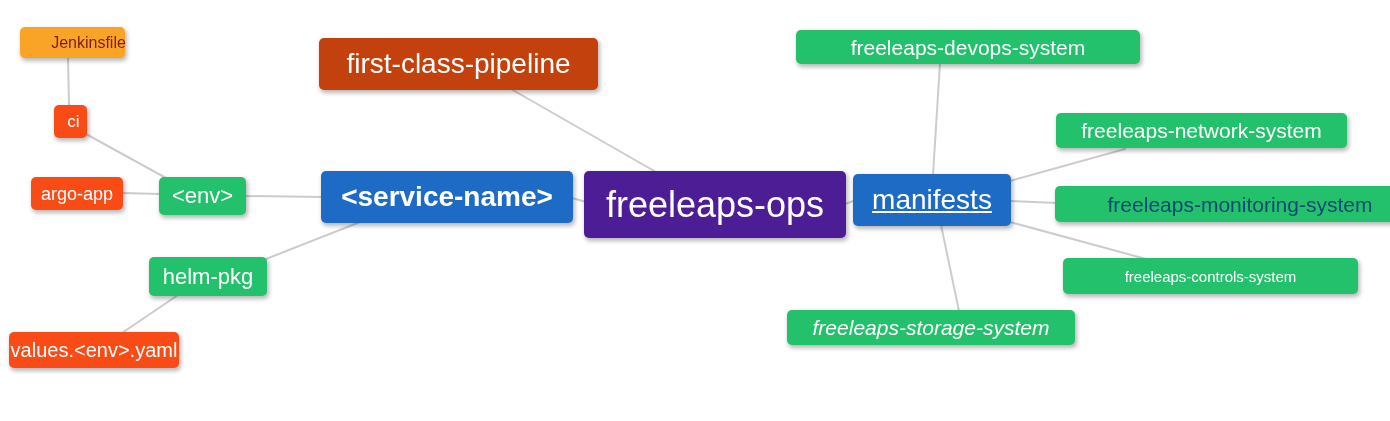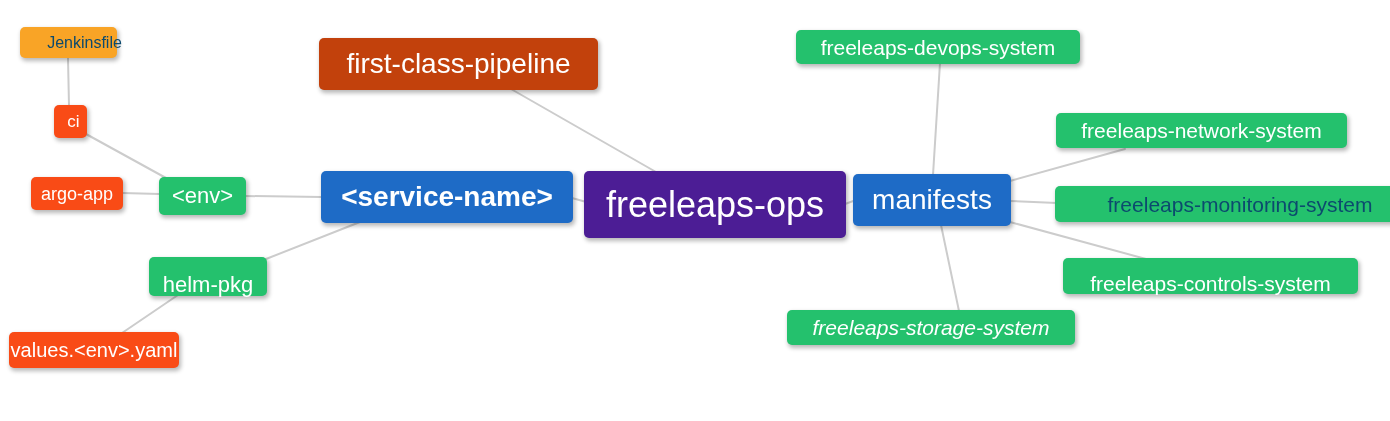--- a/index.html
+++ b/index.html
@@ -60,59 +60,59 @@
       <line x1="511" y1="89" x2="656" y2="172" stroke="#CCCCCC" stroke-width="2" stroke-linecap="round"></line>
       <line x1="572" y1="198" x2="590" y2="203" stroke="#CCCCCC" stroke-width="2" stroke-linecap="round"></line>
       <line x1="845" y1="204" x2="856" y2="200" stroke="#CCCCCC" stroke-width="2" stroke-linecap="round"></line>
       <line x1="933" y1="175" x2="940" y2="63" stroke="#CCCCCC" stroke-width="2" stroke-linecap="round"></line>
       <line x1="1010" y1="181" x2="1125" y2="149" stroke="#CCCCCC" stroke-width="2" stroke-linecap="round"></line>
       <line x1="1010" y1="201" x2="1057" y2="203" stroke="#CCCCCC" stroke-width="2" stroke-linecap="round"></line>
       <line x1="1010" y1="222" x2="1146" y2="259" stroke="#CCCCCC" stroke-width="2" stroke-linecap="round"></line>
       <line x1="941" y1="225" x2="959" y2="311" stroke="#CCCCCC" stroke-width="2" stroke-linecap="round"></line>
     </svg>
   <div class="node-layer">
-      <div class="node" style="left: 20px; top: 27px; width: 97px; height: 31px; background: rgb(249, 164, 38); font-size: 16px; color: #0c4a6e; padding-left: 32px;">
+      <div class="node" style="left: 20px; top: 27px; width: 105px; height: 31px; background: rgb(249, 164, 38); font-size: 16px; color: #7f1d1d; padding-left: 32px;">
         <span>Jenkinsfile</span>
       </div>
       <div class="node" style="left: 54px; top: 105px; width: 33px; height: 33px; background: rgb(249, 75, 22); font-size: 17px; color: rgb(255, 255, 255); padding-left: 6px;">
         <span>ci</span>
       </div>
       <div class="node" style="left: 31px; top: 177px; width: 92px; height: 33px; background: rgb(249, 75, 22); font-size: 18px; color: rgb(255, 255, 255);">
         <span>argo-app</span>
       </div>
       <div class="node" style="left: 159px; top: 177px; width: 87px; height: 38px; background: rgb(36, 193, 109); font-size: 22px; color: rgb(255, 255, 255);">
         <span>&lt;env&gt;</span>
       </div>
-      <div class="node" style="left: 149px; top: 257px; width: 118px; height: 39px; background: rgb(36, 193, 109); font-size: 22px; color: rgb(255, 255, 255); align-items: flex-end;">
+      <div class="node" style="left: 149px; top: 257px; width: 118px; height: 39px; background: rgb(36, 193, 109); font-size: 22px; color: rgb(255, 255, 255);">
         <span>helm-pkg</span>
       </div>
       <div class="node" style="left: 9px; top: 332px; width: 170px; height: 36px; background: rgb(249, 75, 22); font-size: 20px; color: rgb(255, 255, 255);">
         <span>values.&lt;env&gt;.yaml</span>
       </div>
       <div class="node" style="left: 319px; top: 38px; width: 279px; height: 52px; background: #c2410c; font-size: 28px; color: rgb(255, 255, 255);">
         <span>first-class-pipeline</span>
       </div>
       <div class="node" style="left: 321px; top: 171px; width: 252px; height: 52px; background: rgb(30, 107, 198); font-size: 28px; color: rgb(255, 255, 255); font-weight: bold;">
         <span>&lt;service-name&gt;</span>
       </div>
       <div class="node" style="left: 584px; top: 171px; width: 262px; height: 67px; background: #4c1d95; font-size: 36px; color: rgb(255, 255, 255);">
         <span>freeleaps-ops</span>
       </div>
-      <div class="node" style="left: 853px; top: 174px; width: 158px; height: 52px; background: rgb(30, 107, 198); font-size: 28px; color: rgb(255, 255, 255);">
+      <div class="node" style="left: 853px; top: 174px; width: 158px; height: 52px; background: rgb(30, 107, 198); font-size: 28px; color: rgb(255, 255, 255); text-decoration: underline;">
         <span>manifests</span>
       </div>
-      <div class="node" style="left: 796px; top: 30px; width: 284px; height: 34px; background: rgb(36, 193, 109); font-size: 21px; color: rgb(255, 255, 255);">
+      <div class="node" style="left: 796px; top: 30px; width: 344px; height: 34px; background: rgb(36, 193, 109); font-size: 21px; color: rgb(255, 255, 255);">
         <span>freeleaps-devops-system</span>
       </div>
       <div class="node" style="left: 1056px; top: 113px; width: 291px; height: 35px; background: rgb(36, 193, 109); font-size: 21px; color: rgb(255, 255, 255);">
         <span>freeleaps-network-system</span>
       </div>
       <div class="node" style="left: 1055px; top: 186px; width: 370px; height: 36px; background: rgb(36, 193, 109); font-size: 21px; color: #0c4a6e;">
         <span>freeleaps-monitoring-system</span>
       </div>
-      <div class="node" style="left: 1063px; top: 258px; width: 295px; height: 36px; background: rgb(36, 193, 109); font-size: 21px; color: rgb(255, 255, 255); align-items: flex-end;">
+      <div class="node" style="left: 1063px; top: 258px; width: 295px; height: 36px; background: rgb(36, 193, 109); font-size: 15px; color: rgb(255, 255, 255);">
         <span>freeleaps-controls-system</span>
       </div>
       <div class="node" style="left: 787px; top: 310px; width: 288px; height: 35px; background: rgb(36, 193, 109); font-size: 21px; color: rgb(255, 255, 255); font-style: italic;">
         <span>freeleaps-storage-system</span>
       </div>
     </div>
 </div>
 
 </body></html>

